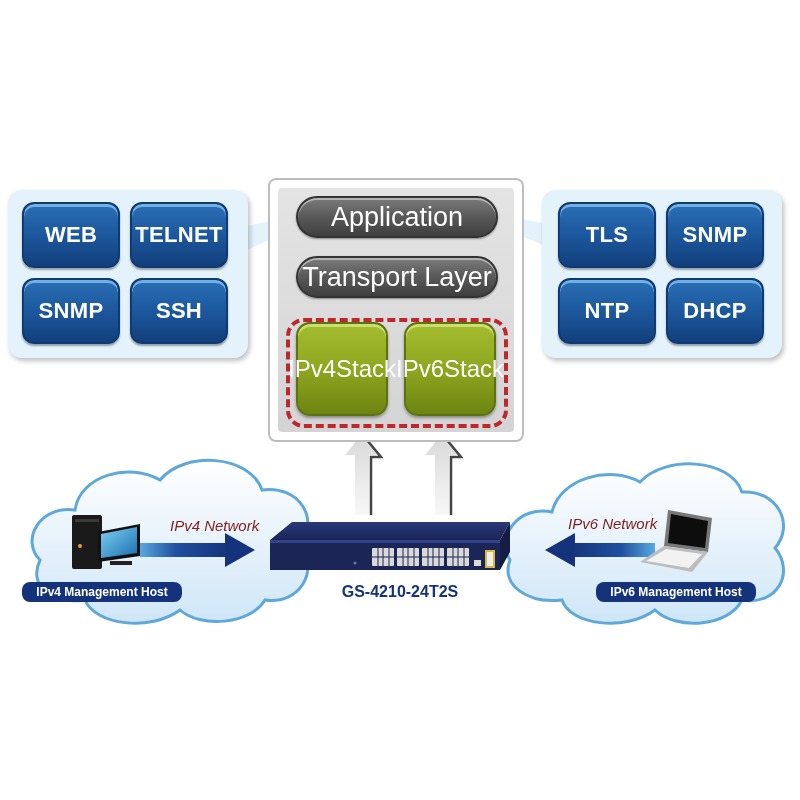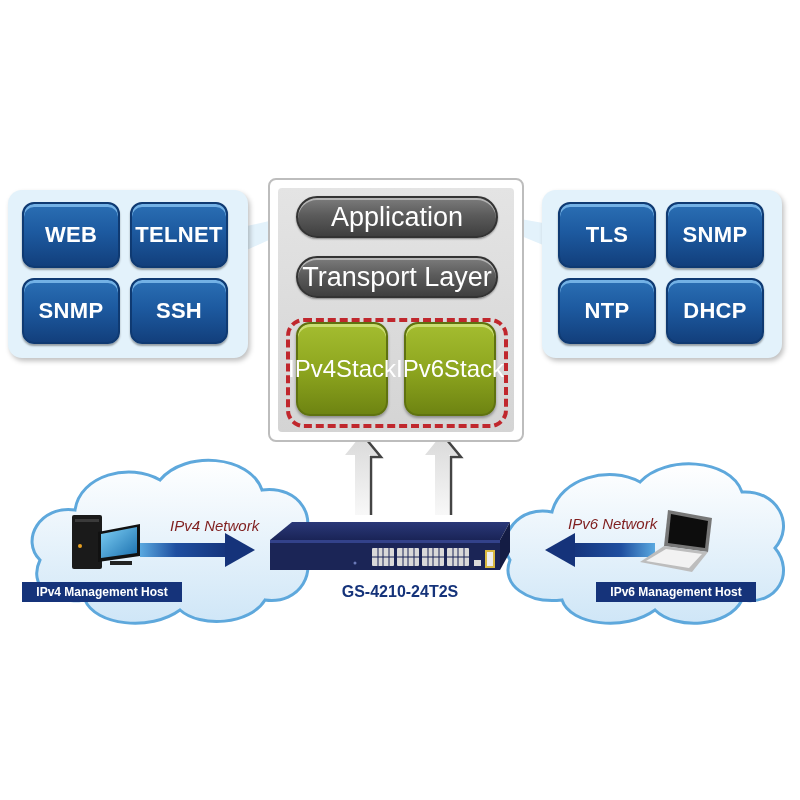--- a/index.html
+++ b/index.html
@@ -47,21 +47,21 @@
     background: linear-gradient(#a4bd30 0%, #8ea61f 50%, #6e8412 100%);
     border: 2px solid #5f7210;
     box-shadow: inset 0 3px 0 rgba(230,245,160,0.6), 0 2px 3px rgba(0,0,0,0.35);
     color: #fff; font-size: 24px; line-height: 28px; text-align: center;
     display: flex; flex-direction: row; align-items: center; justify-content: center;
     box-sizing: border-box;
   }
 
   .net-label { position: absolute; font-style: italic; font-size: 15px; color: #7f1d1d; margin-left: 20px; }
   .host-label {
-    position: absolute; height: 20px; border-radius: 0; background: #15337a;
+    position: absolute; height: 20px; border-radius: 8px; background: #15337a;
     color: #fff; font-weight: bold; font-size: 12px; display: flex; align-items: center;
     justify-content: center; box-sizing: border-box;
   }
   .model-label { position: absolute; left: 325px; top: 583px; width: 150px; text-align: center;
     font-weight: bold; font-size: 16px; color: #15337a; }
 </style>
 </head>
 <body>
 
 <svg class="abs" style="left:0;top:0" width="800" height="800">

